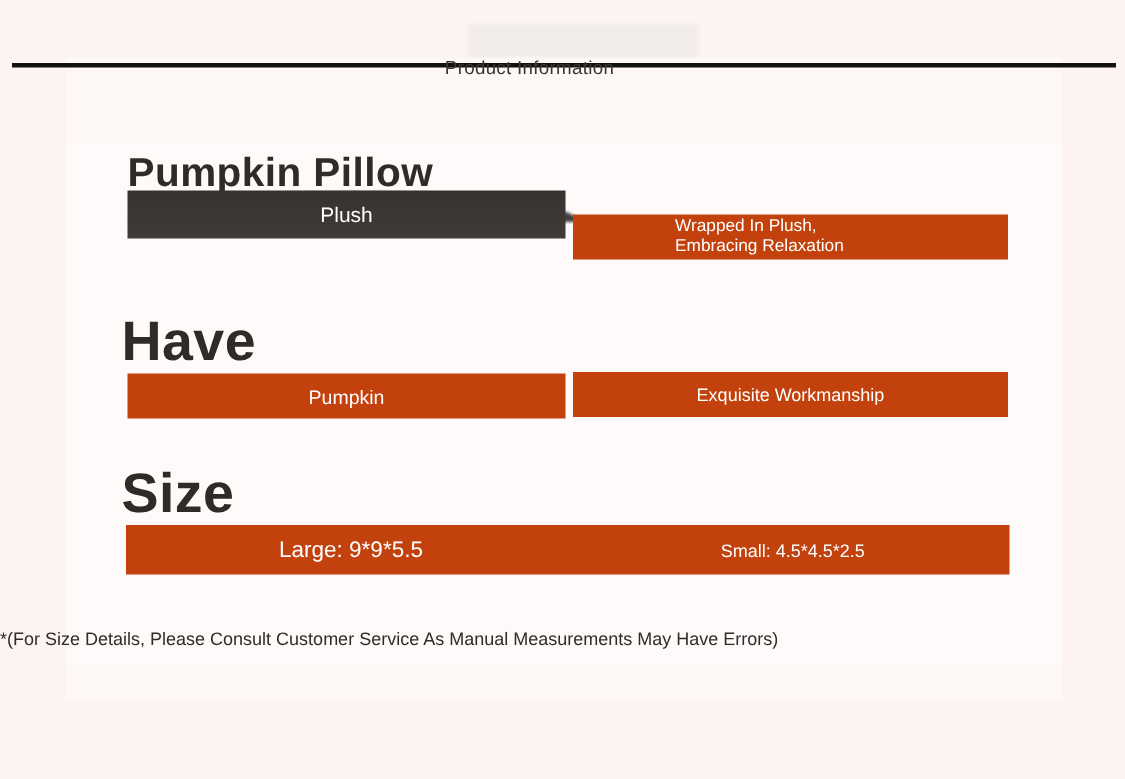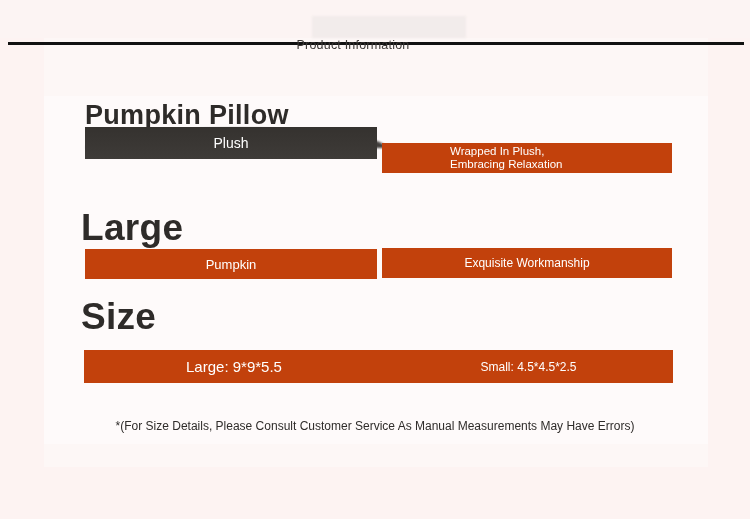--- a/index.html
+++ b/index.html
@@ -95,21 +95,21 @@
     top: 100px;
     font-size: 27px;
   }
   .h-craft {
     left: 81px;
     top: 207px;
     font-size: 37px;
   }
   .h-size {
     left: 81px;
-    top: 296px;
+    top: 308px;
     font-size: 37px;
   }
 
   
   .bar {
     position: absolute;
     background: #c2410c;
     color: #ffffff;
     display: flex;
     align-items: center;
@@ -173,21 +173,20 @@
     border-radius: 50% 50% 0 0 / 100% 100% 0 0;
     filter: blur(1.2px);
     opacity: .96;
   }
 
   .footnote {
     position: absolute;
     left: 0;
     top: 419px;
     width: 750px;
-    text-align: center;
     font-size: 12px;
     color: #2f2c2a;
   }
 </style>
 </head>
 <body>
 
 <div class="page">
 
   <div class="bg-left"></div>
@@ -200,21 +199,21 @@
   <div class="header-rule"></div>
   <div class="header-title">Product Information</div>
 
   <div class="heading h-pumpkin">Pumpkin Pillow</div>
   <div class="smear-stroke"></div>
   <div class="bar bar-left-1 smudge">Plush</div>
   <div class="bar bar-right-1">
       <span>Wrapped In Plush, Embracing Relaxation</span>
     </div>
 
-  <div class="heading h-craft">Large</div>
+  <div class="heading h-craft">Have</div>
   <div class="bar bar-left-2">Pumpkin</div>
   <div class="bar bar-right-2">Exquisite Workmanship</div>
 
   <div class="heading h-size">Size</div>
   <div class="bar bar-size"></div>
   <div class="size-large">Large: 9*9*5.5</div>
   <div class="size-small">Small: 4.5*4.5*2.5</div>
 
   <div class="footnote">*(For Size Details, Please Consult Customer Service As Manual Measurements May Have Errors)</div>
 </div>

